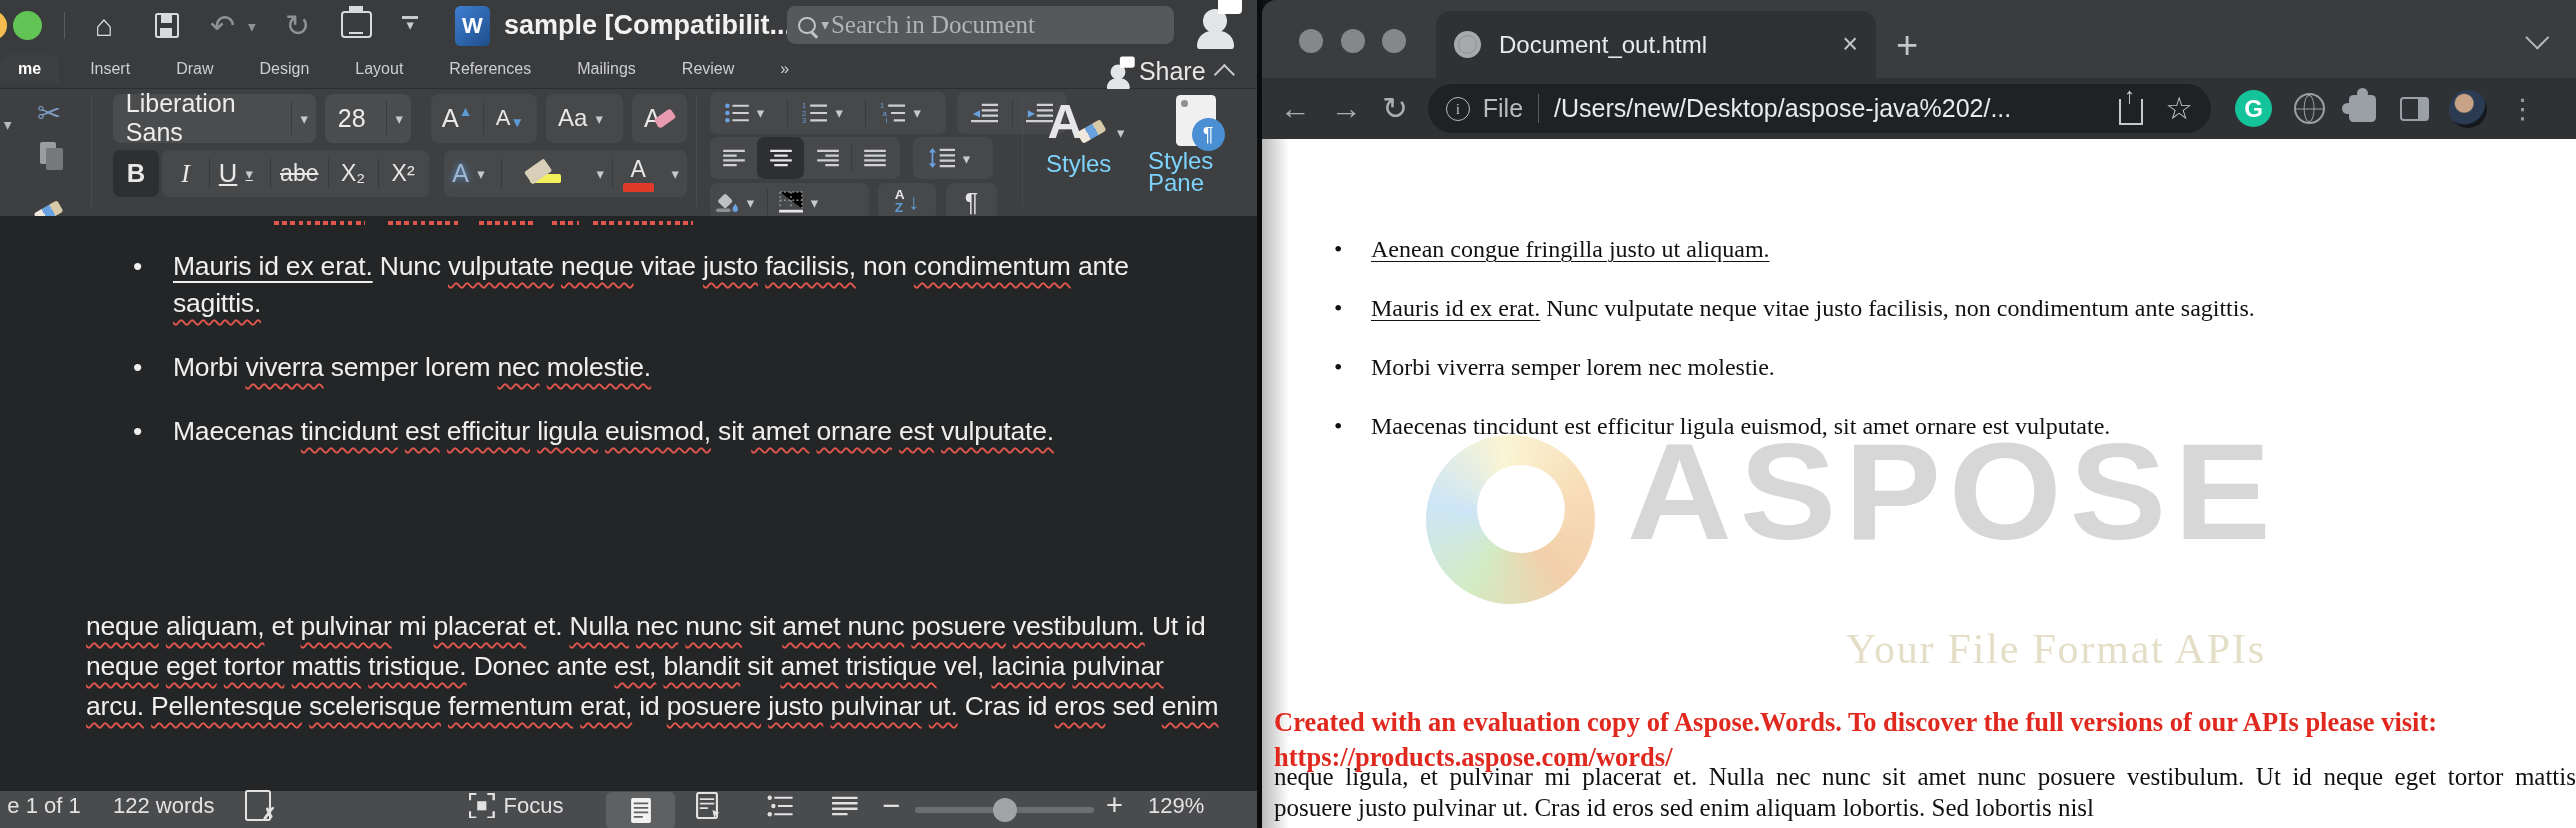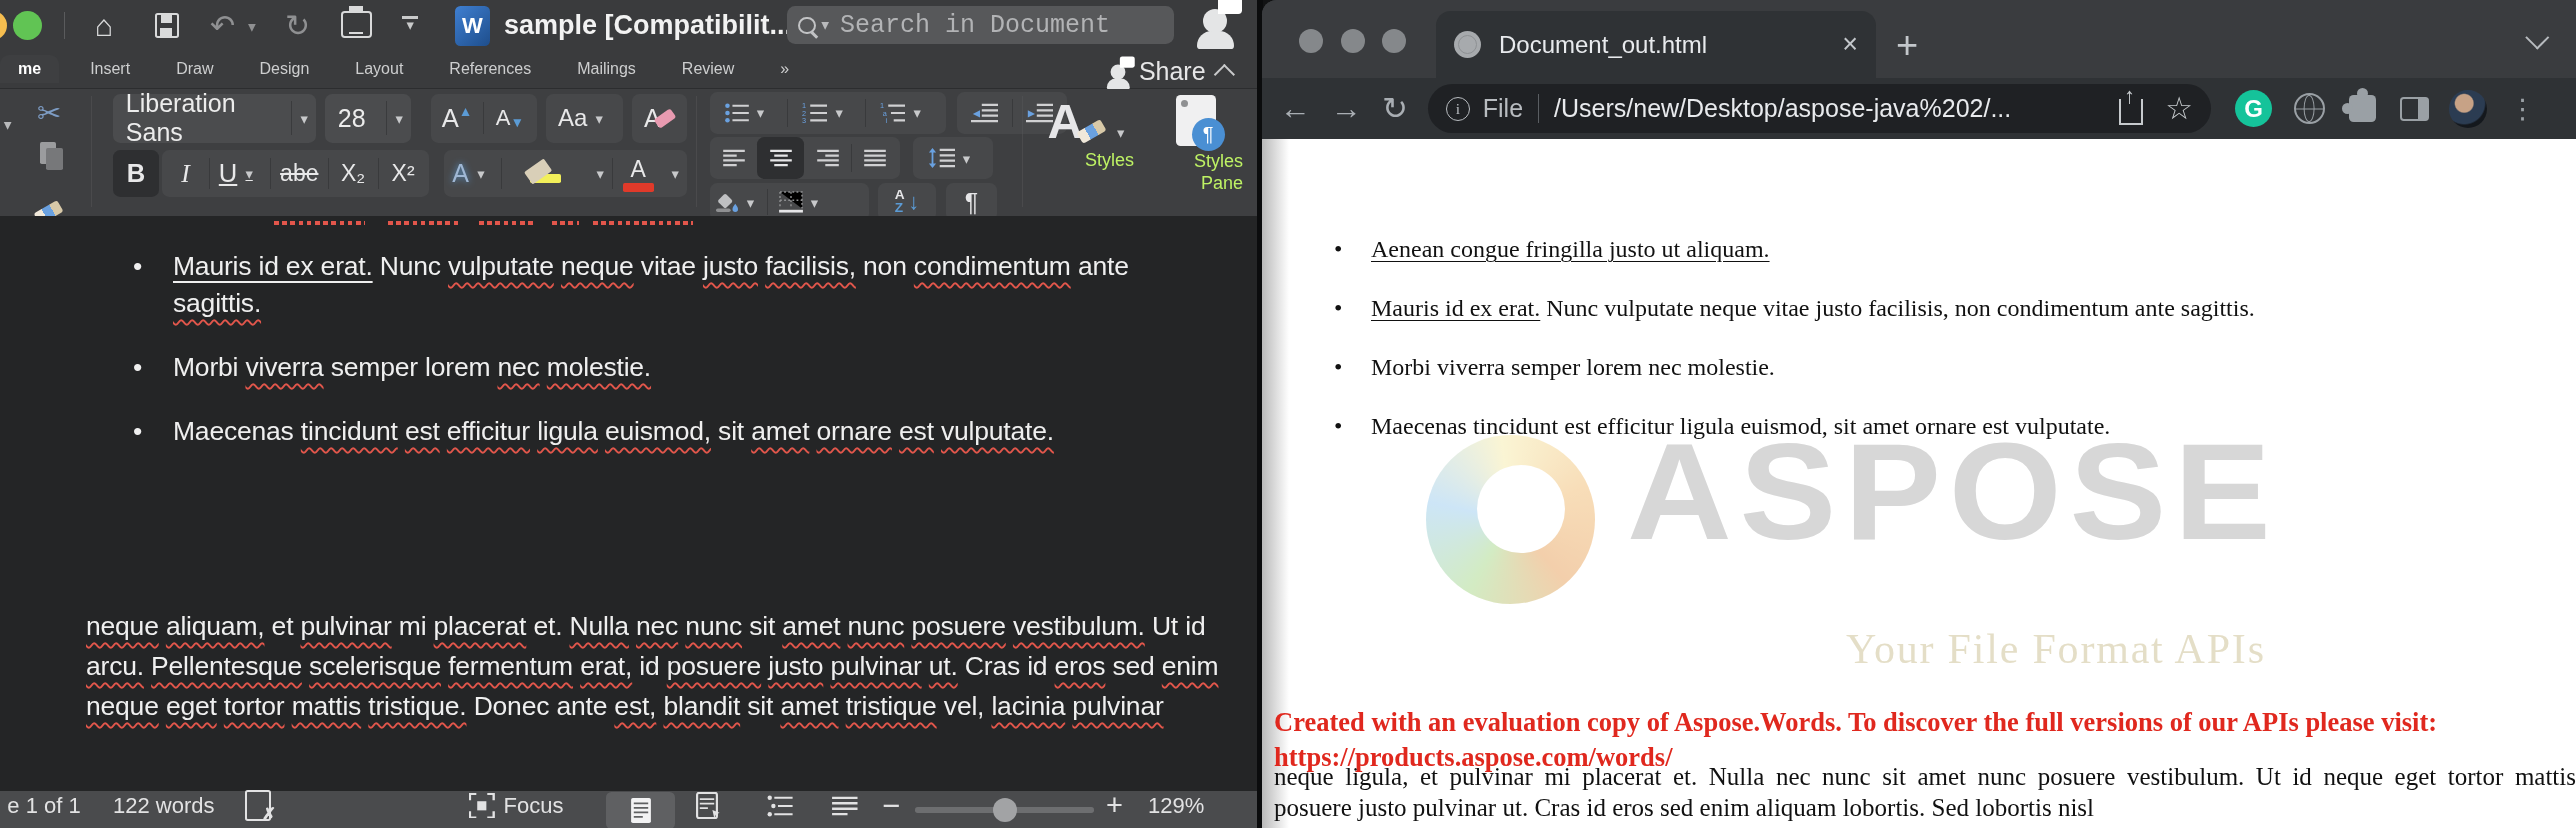--- a/index.html
+++ b/index.html
@@ -12,40 +12,40 @@
   .tl-dot{border-radius:50%;width:29px;height:29px;top:11px}
   .tl-sep{width:0.9px;height:27px;background:#5a5b5d;top:12px}
   .w-ticon{top:9px;color:#d9dadb;font-size:30px;line-height:33px}
   .w-caret{color:#b8b9bb;font-size:15.5px}
   .wordicon{width:35px;height:40px;top:5.5px;border-radius:5.5px;background:linear-gradient(135deg,#3f7fd1,#1e4e8c);
             color:#fff;font-weight:bold;font-size:22px;text-align:center;line-height:40px}
   .w-title{top:10px;color:#f2f2f2;font-weight:bold;font-size:27px;white-space:nowrap}
   .w-search{left:787px;top:6.4px;width:387px;height:38px;background:#57585a;border-radius:8.2px;display:flex;align-items:center;padding:0 11px;box-sizing:border-box}
   .mag{width:13.7px;height:13.7px;border:2.7px solid #c2c3c5;border-radius:50%;position:relative;flex:none}
   .mag::after{content:"";position:absolute;width:2.7px;height:8.2px;background:#c2c3c5;left:12.8px;top:12px;transform:rotate(-45deg)}
-  .w-search input{background:transparent;border:none;outline:none;color:#dddddd;font-size:25px;width:301px;margin-left:9px;font-family:Liberation Mono, monospace}
+  .w-search input{background:transparent;border:none;outline:none;color:#dddddd;font-size:25px;width:301px;font-family:Liberation Serif, serif}
   .w-search input::placeholder{color:#b2b3b5}
   .people{width:24px;height:24px;border-radius:50%;background:#e4e5e6;position:relative}
   .people::before{content:"";position:absolute;top:22px;left:-6.4px;width:37px;height:18px;border-radius:18px 18px 3.7px 3.7px;background:#e4e5e6}
   .people::after{content:"";position:absolute;left:14.6px;top:-12.8px;width:24px;height:18px;background:#fff;border-radius:3.7px 3.7px 3.7px 0}
   .w-tabrow{left:0;top:50px;width:1257px;height:38px;background:#3a3b3d;border-bottom:0.9px solid #2c2d2f;display:flex;align-items:center}
   .wtab{color:#cdcecf;font-size:16px;margin-right:46px;white-space:nowrap;padding:4.6px 0}
   .wtab.active{background:#3e3f41;color:#ffffff;font-weight:bold;border-radius:9px 9px 0 0;padding:4.6px 18px;margin-left:-14.6px;margin-right:31px}
   .w-share{display:flex;align-items:center;position:absolute;right:25.6px;top:57px;color:#e6e6e7;font-size:25px;gap:11px}
   .chev-up{width:12.8px;height:12.8px;border-left:2.7px solid #c9cacb;border-top:2.7px solid #c9cacb;transform:rotate(45deg);margin-top:5.5px}
   .w-ribbon{left:0;top:89px;width:1257px;height:127px;background:#3e3f41;border-bottom:0.9px solid #292a2c}
   .vsep{width:0.9px;background:#55565880;top:7.3px;height:111px}
   .combo{background:#4b4c4e;border-radius:7.3px;display:flex;align-items:center;color:#ececec;font-size:25px;box-sizing:border-box}
   .combo .split{width:0.9px;height:70%;background:#3a3b3d;margin-left:auto}
   .caret{color:#c8c9cb;font-size:14.6px;padding:0 8.2px}
   .tile{background:#47484a;border-radius:7.3px;display:flex;align-items:center}
   .cell{display:flex;align-items:center;justify-content:center;color:#e8e8e9;height:100%}
   .csep{width:0.9px;height:66%;background:#393a3c}
   .pressed{background:#2e2f31;border-radius:7.3px}
-  .rlab{color:#bef264;font-size:18px;text-align:right}
+  .rlab{color:#7dd3fc;font-size:24px;text-align:left}
   .sub2{color:#5b9bd5}
   .eraser{display:inline-block;width:20px;height:11px;background:#e89ab0;border-radius:2.7px;transform:rotate(-35deg);margin-left:-5.5px}
   .hl-bar{display:inline-block;width:31px;height:9px;background:#f2ef5a;border-radius:1.8px}
   .fc-bar{display:inline-block;width:31px;height:9px;background:#e03a2a;border-radius:1.8px}
   .copyic{width:16.4px;height:22px;background:#9b9c9e;border-radius:1.8px;position:relative}
   .copyic::after{content:"";position:absolute;left:6.4px;top:5.5px;width:16.4px;height:22px;background:#77787a;border-radius:1.8px}
   .brush{width:27px;height:12.8px;background:linear-gradient(90deg,#efe7d8 0 30%,#6aa1e0 30% 60%,#c9b髙 60%);border-radius:2.7px;transform:rotate(-30deg);position:relative;background:linear-gradient(90deg,#f0e8da 0 9px,#6aa1e0 9px 18px,#d8c9a8 18px)}
   .w-doc{left:0;top:216px;width:1257px;height:574px;background:#242526;color:#efefef;overflow:hidden}
   .sqseg{height:4.6px;background:repeating-linear-gradient(90deg,#e2564b 0 4.6px,transparent 4.6px 8.2px)}
   .wline{white-space:nowrap;font-size:26.5px;line-height:37px;letter-spacing:-0.2px}
@@ -375,22 +375,22 @@
           </div>
           <div class="wli">
             <div class="wline"><span>Morbi <span class="sq">viverra</span> semper lorem <span class="sq">nec</span> <span class="sq">molestie.</span></span></div>
           </div>
           <div class="wli">
             <div class="wline"><span>Maecenas <span class="sq">tincidunt</span> <span class="sq">est</span> <span class="sq">efficitur</span> <span class="sq">ligula</span> <span class="sq">euismod,</span> sit <span class="sq">amet</span> <span class="sq">ornare</span> <span class="sq">est</span> <span class="sq">vulputate.</span></span></div>
           </div>
         </div>
       <div class="abs wpara" style="left:86px;top:390px">
           <div class="wline"><span class="sq">neque</span> <span class="sq">aliquam,</span> et <span class="sq">pulvinar</span> mi <span class="sq">placerat</span> et. <span class="sq">Nulla</span> <span class="sq">nec</span> <span class="sq">nunc</span> sit <span class="sq">amet</span> <span class="sq">nunc</span> <span class="sq">posuere</span> <span class="sq">vestibulum.</span> Ut id</div>
+          <div class="wline"><span class="sq">neque</span> <span class="sq">eget</span> <span class="sq">tortor</span> <span class="sq">mattis</span> <span class="sq">tristique.</span> Donec ante <span class="sq">est,</span> <span class="sq">blandit</span> sit <span class="sq">amet</span> <span class="sq">tristique</span> vel, <span class="sq">lacinia</span> <span class="sq">pulvinar</span></div>
           <div class="wline"><span class="sq">arcu.</span> <span class="sq">Pellentesque</span> <span class="sq">scelerisque</span> <span class="sq">fermentum</span> <span class="sq">erat,</span> id <span class="sq">posuere</span> <span class="sq">justo</span> <span class="sq">pulvinar</span> <span class="sq">ut.</span> Cras id <span class="sq">eros</span> sed <span class="sq">enim</span></div>
-          <div class="wline"><span class="sq">neque</span> <span class="sq">eget</span> <span class="sq">tortor</span> <span class="sq">mattis</span> <span class="sq">tristique.</span> Donec ante <span class="sq">est,</span> <span class="sq">blandit</span> sit <span class="sq">amet</span> <span class="sq">tristique</span> vel, <span class="sq">lacinia</span> <span class="sq">pulvinar</span></div>
         </div>
     </div>
 
     <div class="abs w-status">
       <div class="sline" style="left:7.3px">e 1 of 1</div>
       <div class="sline" style="left:113px">122 words</div>
       <div class="sline" style="left:245px">
         <span style="position:relative;width:22px;height:27px;border:2.3px solid #e2e2e3;border-radius:2.7px;display:inline-block">
           <span style="position:absolute;right:-7.3px;bottom:-5.5px;color:#e2e2e3;font-size:17.3px;font-weight:bold">✗</span>
         </span>

